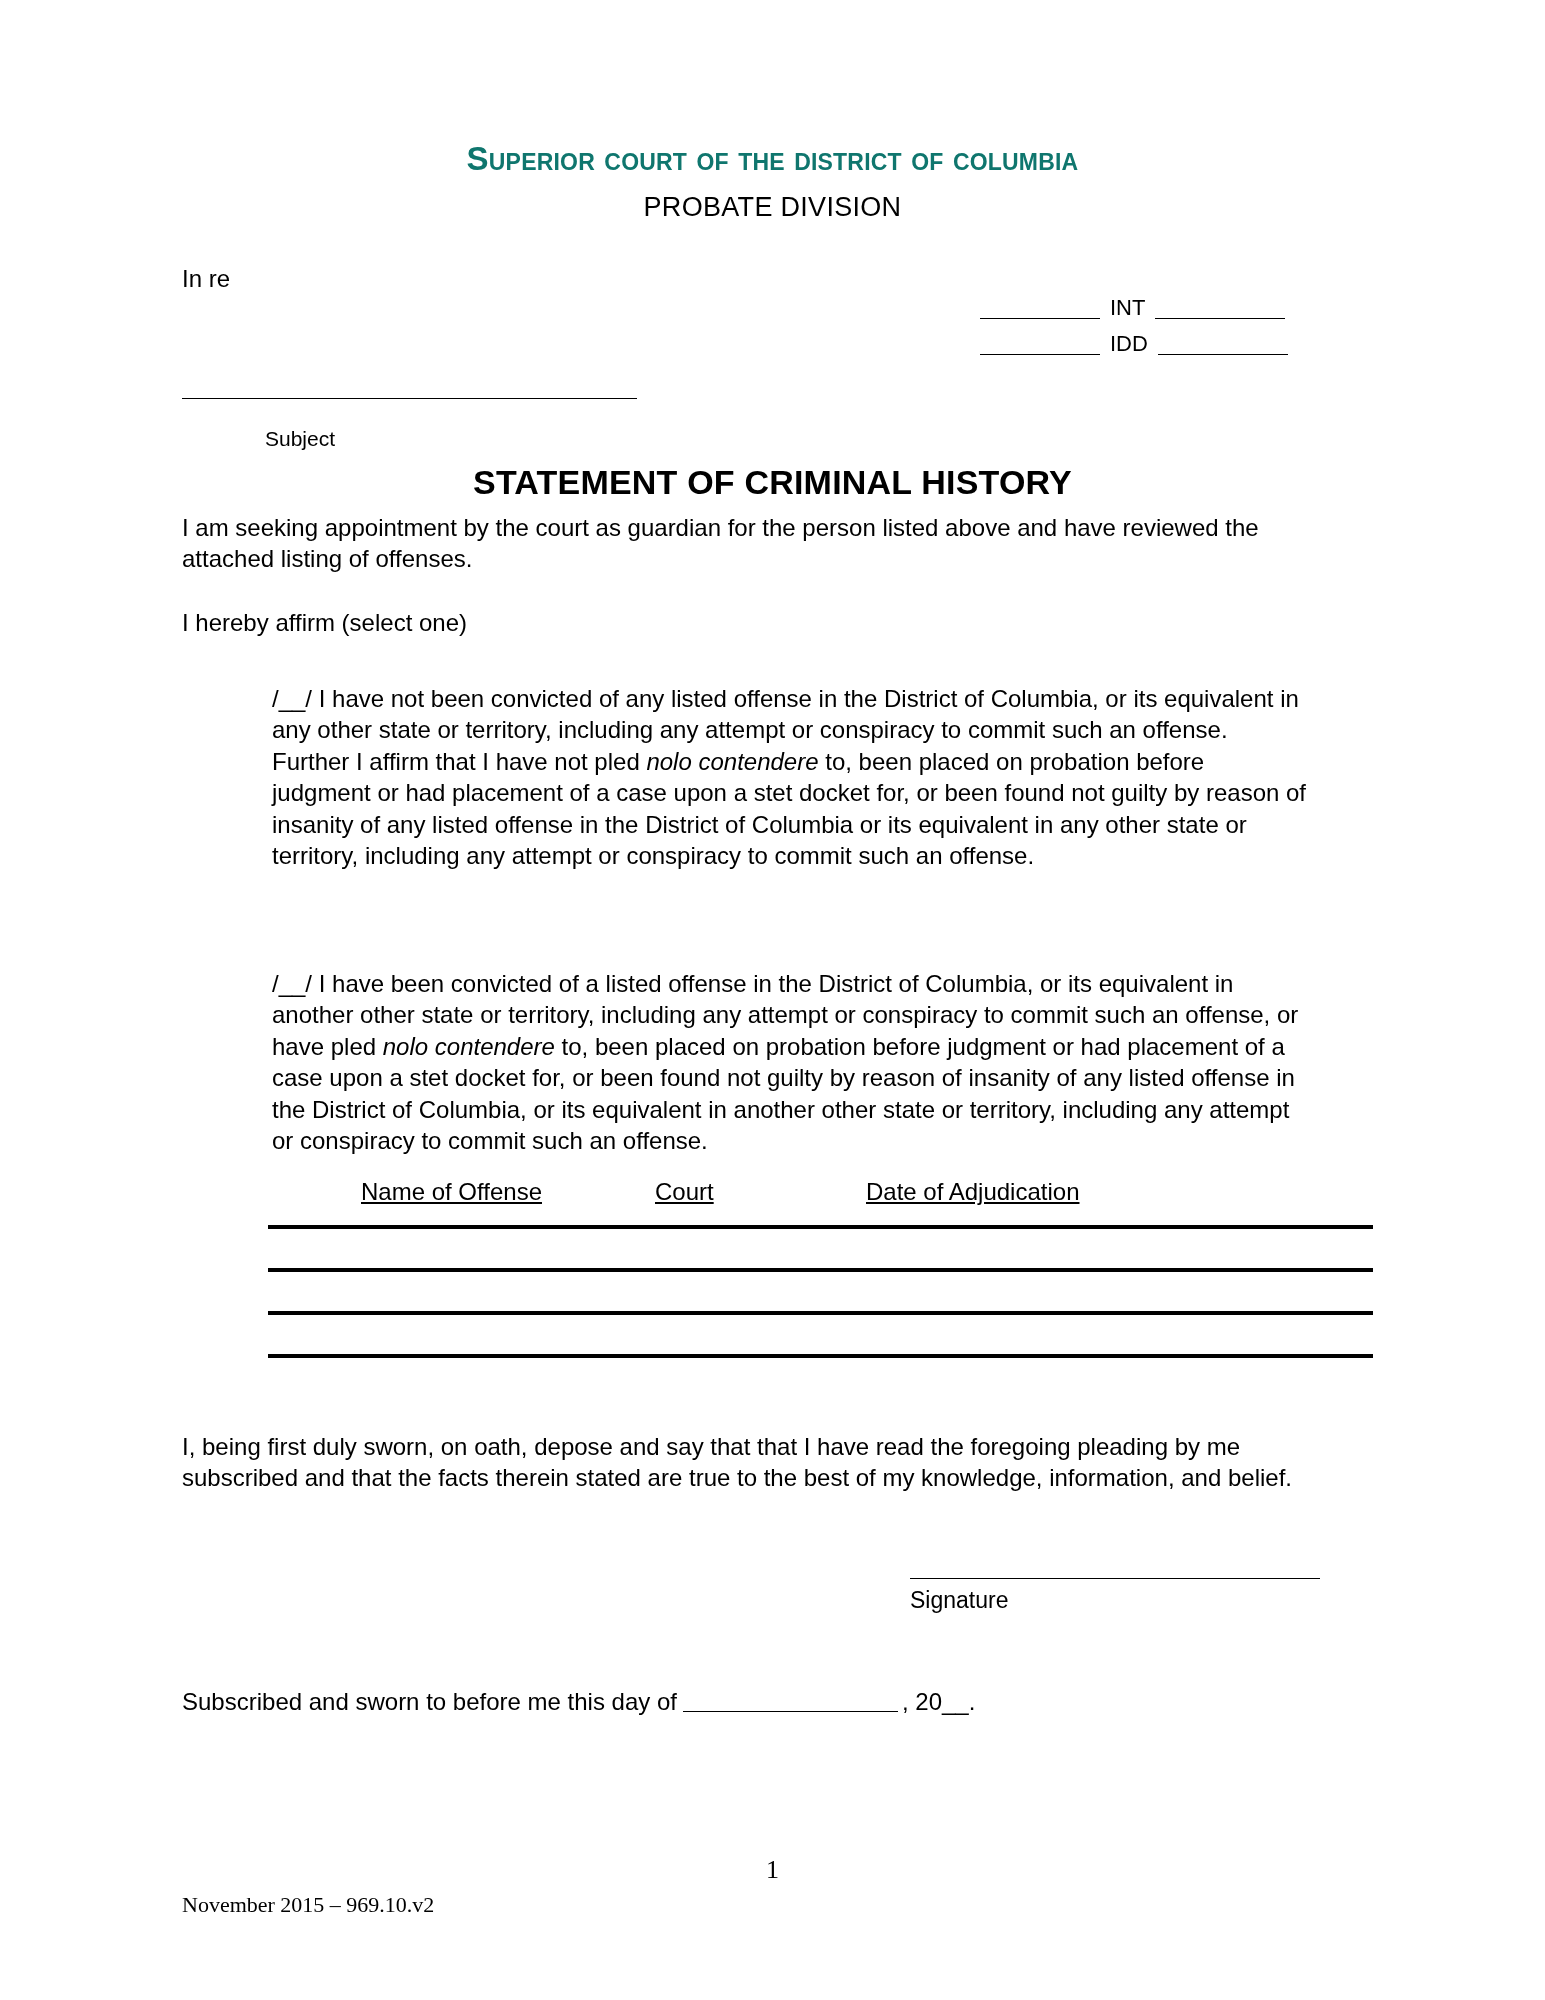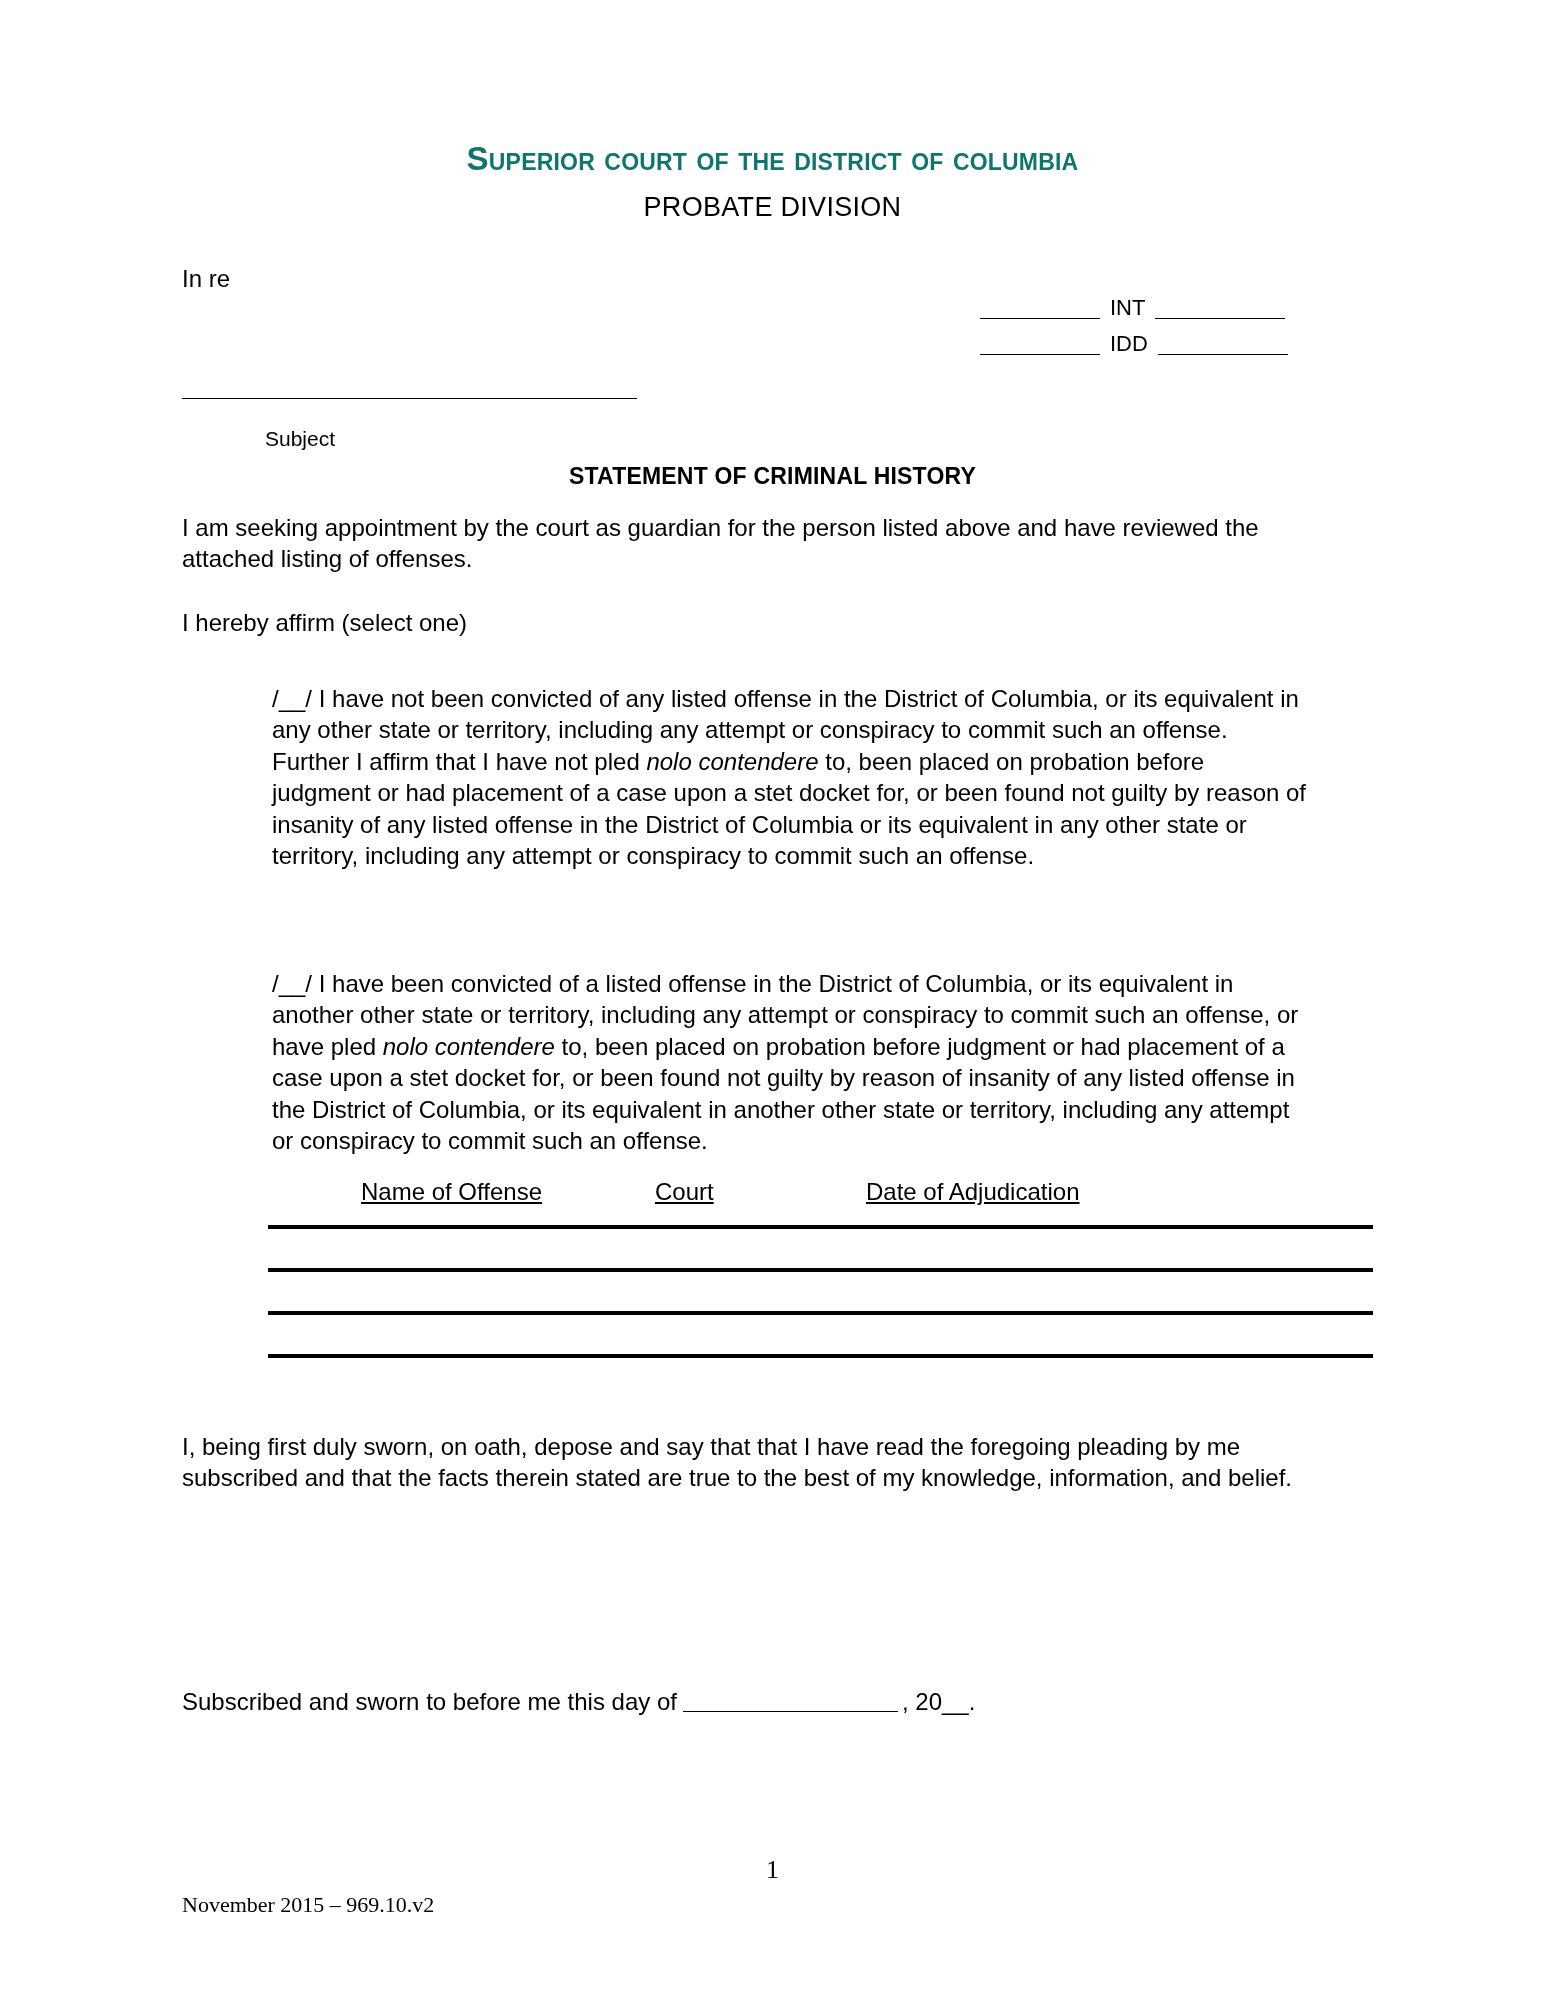--- a/index.html
+++ b/index.html
@@ -95,21 +95,21 @@
   }
 
   
   .doc-heading {
     position: absolute;
     top: 463px;
     left: 0;
     width: 100%;
     text-align: center;
     font-weight: bold;
-    font-size: 23px;
+    font-size: 34px;
     letter-spacing: 0.2px;
   }
 
   
   .body-block {
     position: absolute;
     left: 182px;
     width: 1120px;
     font-size: 24px;
     line-height: 1.28;
@@ -272,20 +272,24 @@
 
   <div class="rule-lines">
     <div class="entry-rule"></div>
     <div class="entry-rule"></div>
     <div class="entry-rule"></div>
     <div class="entry-rule"></div>
   </div>
 
   <div id="oath-para">I, being first duly sworn, on oath, depose and say that that I have read the foregoing pleading by me subscribed and that the facts therein stated are true to the best of my knowledge, information, and belief.</div>
 
+  <div class="sig-block" id="signature-block">
+    <div class="sig-rule"></div>
+    <div class="sig-label">Signature</div>
+  </div>
 
   <div id="sworn-line">
     <span>Subscribed and sworn to before me this day of</span><span class="inline-blank"></span><span>, 20</span><span>__</span><span>.</span>
   </div>
 
 
   <div id="page-number">1</div>
   <div id="revision-code">November 2015 – 969.10.v2</div>
 
 </div>

